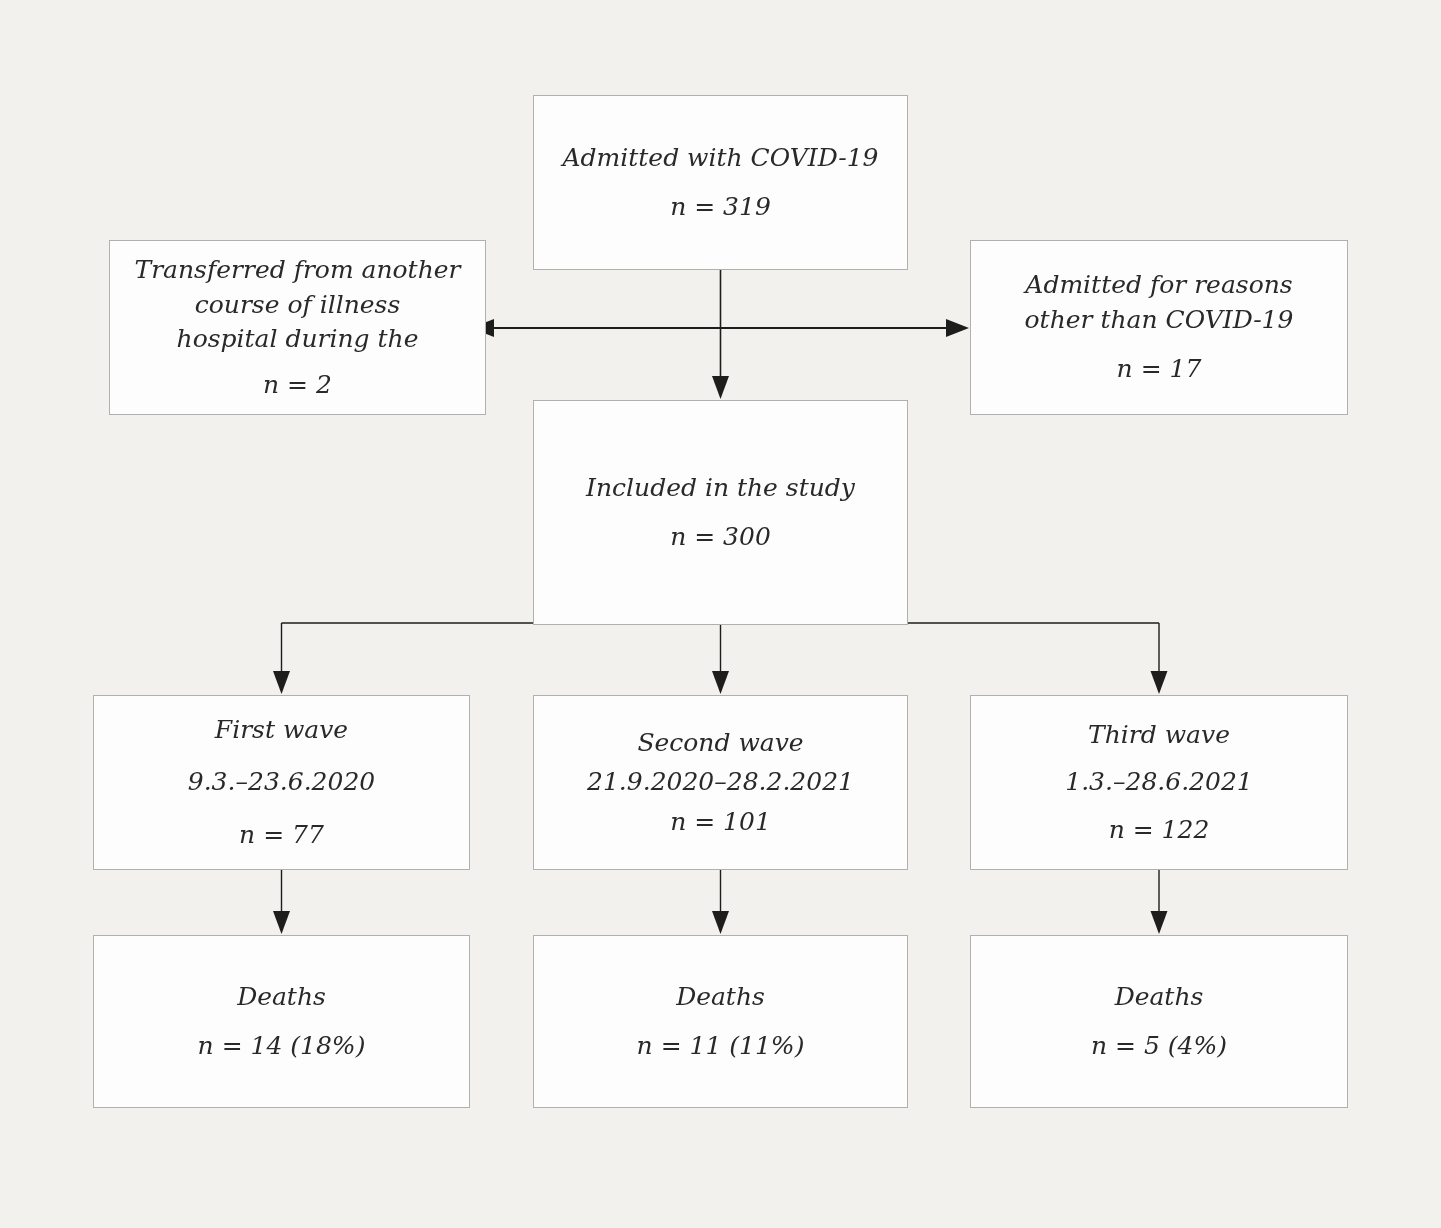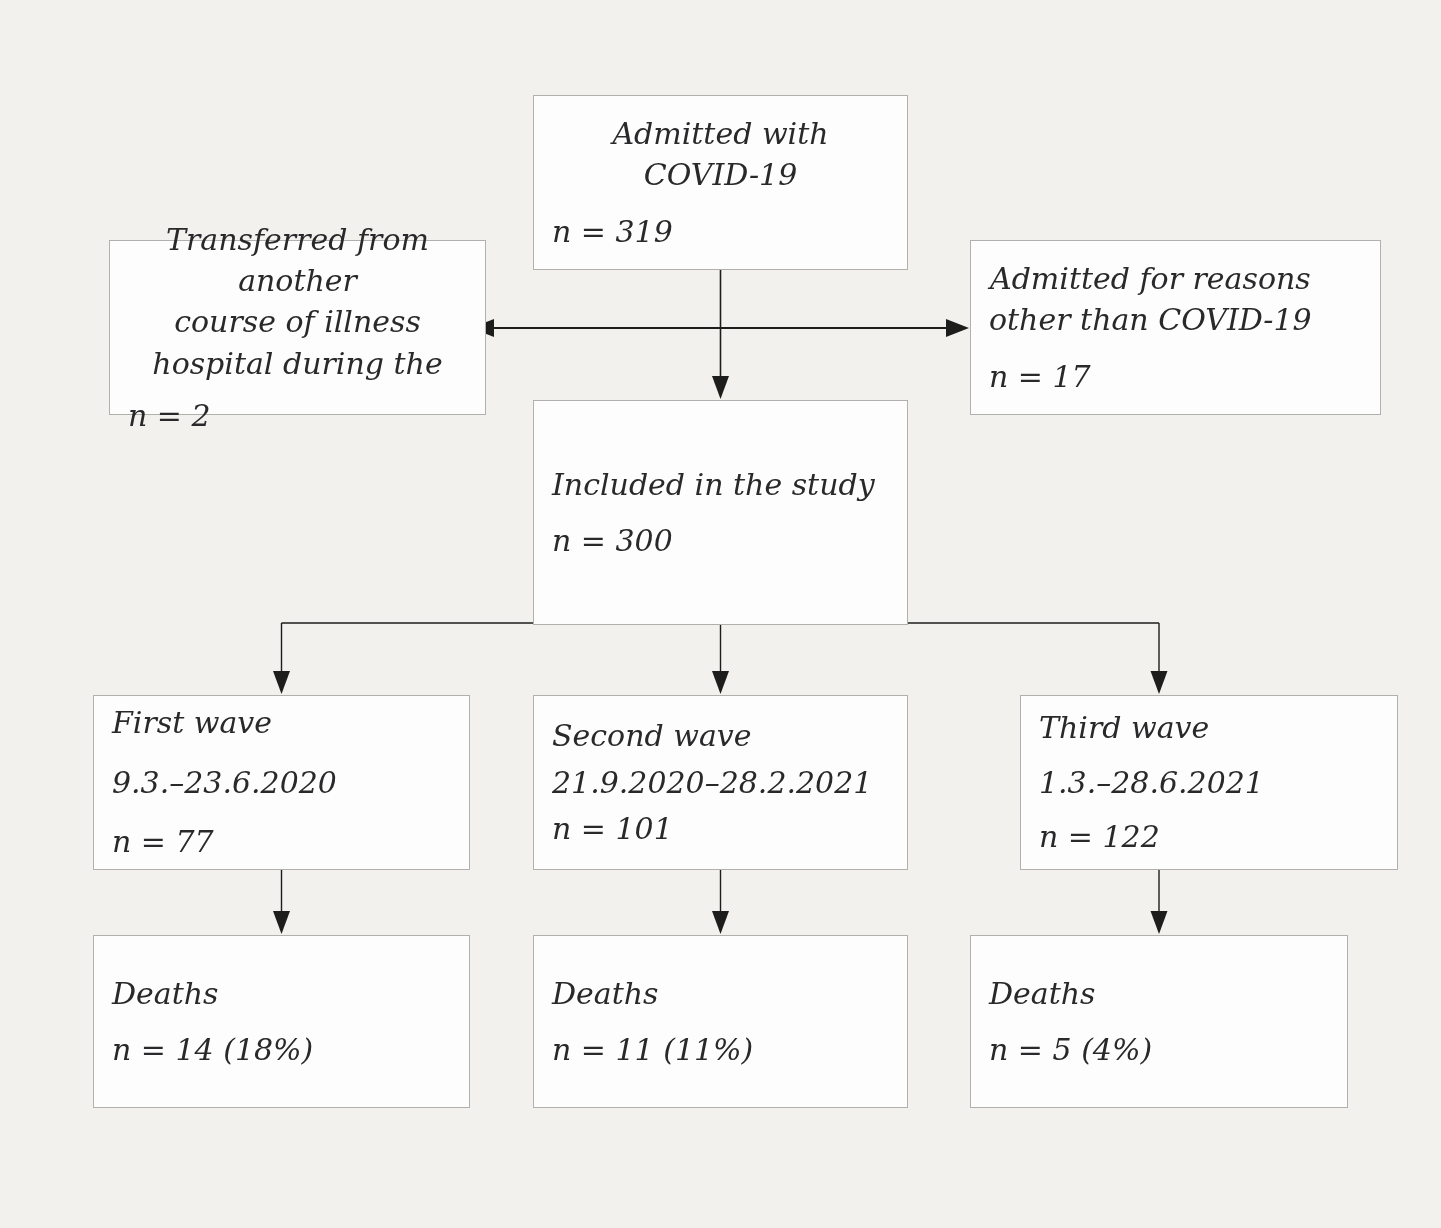--- a/index.html
+++ b/index.html
@@ -27,26 +27,26 @@
     pointer-events: none;
   }
   .flow-box {
     position: absolute;
     box-sizing: border-box;
     background: var(--color-box-fill, #fdfdfd);
     border: 1px solid var(--color-box-border, #b2b0ad);
     color: var(--color-text, #29282a);
     display: flex;
     flex-direction: column;
-    align-items: flex-start;
+    align-items: center;
     justify-content: center;
     gap: 15px;
     text-align: center;
     font-style: italic;
-    font-size: 30px;
+    font-size: 25px;
     line-height: 1.38;
     padding: 10px 18px;
   }
   .box-title span { display: block; }
 </style>
 </head>
 <body>
 
 <div class="canvas">
 
@@ -97,21 +97,21 @@
 
   <div class="flow-box" style="left:93px; top:240px; width:377px; height:175px; gap:11px;margin-left:16px;">
     <div class="box-title">
       <span>Transferred from another</span>
       <span>course of illness</span>
       <span>hospital during the</span>
     </div>
     <div class="box-count">n = 2</div>
   </div>
 
-  <div class="flow-box" style="left:970px; top:240px; width:411px; height:175px;">
+  <div class="flow-box" style="left:970px; top:240px; width:378px; height:175px;">
     <div class="box-title">
       <span>Admitted for reasons</span>
       <span>other than COVID-19</span>
     </div>
     <div class="box-count">n = 17</div>
   </div>
 
   <div class="flow-box" style="left:533px; top:400px; width:375px; height:225px;">
     <div class="box-title">
       <span>Included in the study</span>
@@ -124,21 +124,21 @@
     <div class="box-period">9.3.–23.6.2020</div>
     <div class="box-count">n = 77</div>
   </div>
 
   <div class="flow-box" style="left:533px; top:695px; width:375px; height:175px; gap:5px;">
     <div class="box-title">Second wave</div>
     <div class="box-period">21.9.2020–28.2.2021</div>
     <div class="box-count">n = 101</div>
   </div>
 
-  <div class="flow-box" style="left:1020px; top:695px; width:378px; height:175px; gap:13px;">
+  <div class="flow-box" style="left:970px; top:695px; width:378px; height:175px; gap:13px;">
     <div class="box-title">Third wave</div>
     <div class="box-period">1.3.–28.6.2021</div>
     <div class="box-count">n = 122</div>
   </div>
 
   <div class="flow-box" style="left:93px; top:935px; width:377px; height:173px;">
     <div class="box-title">Deaths</div>
     <div class="box-count">n = 14 (18%)</div>
   </div>
 

